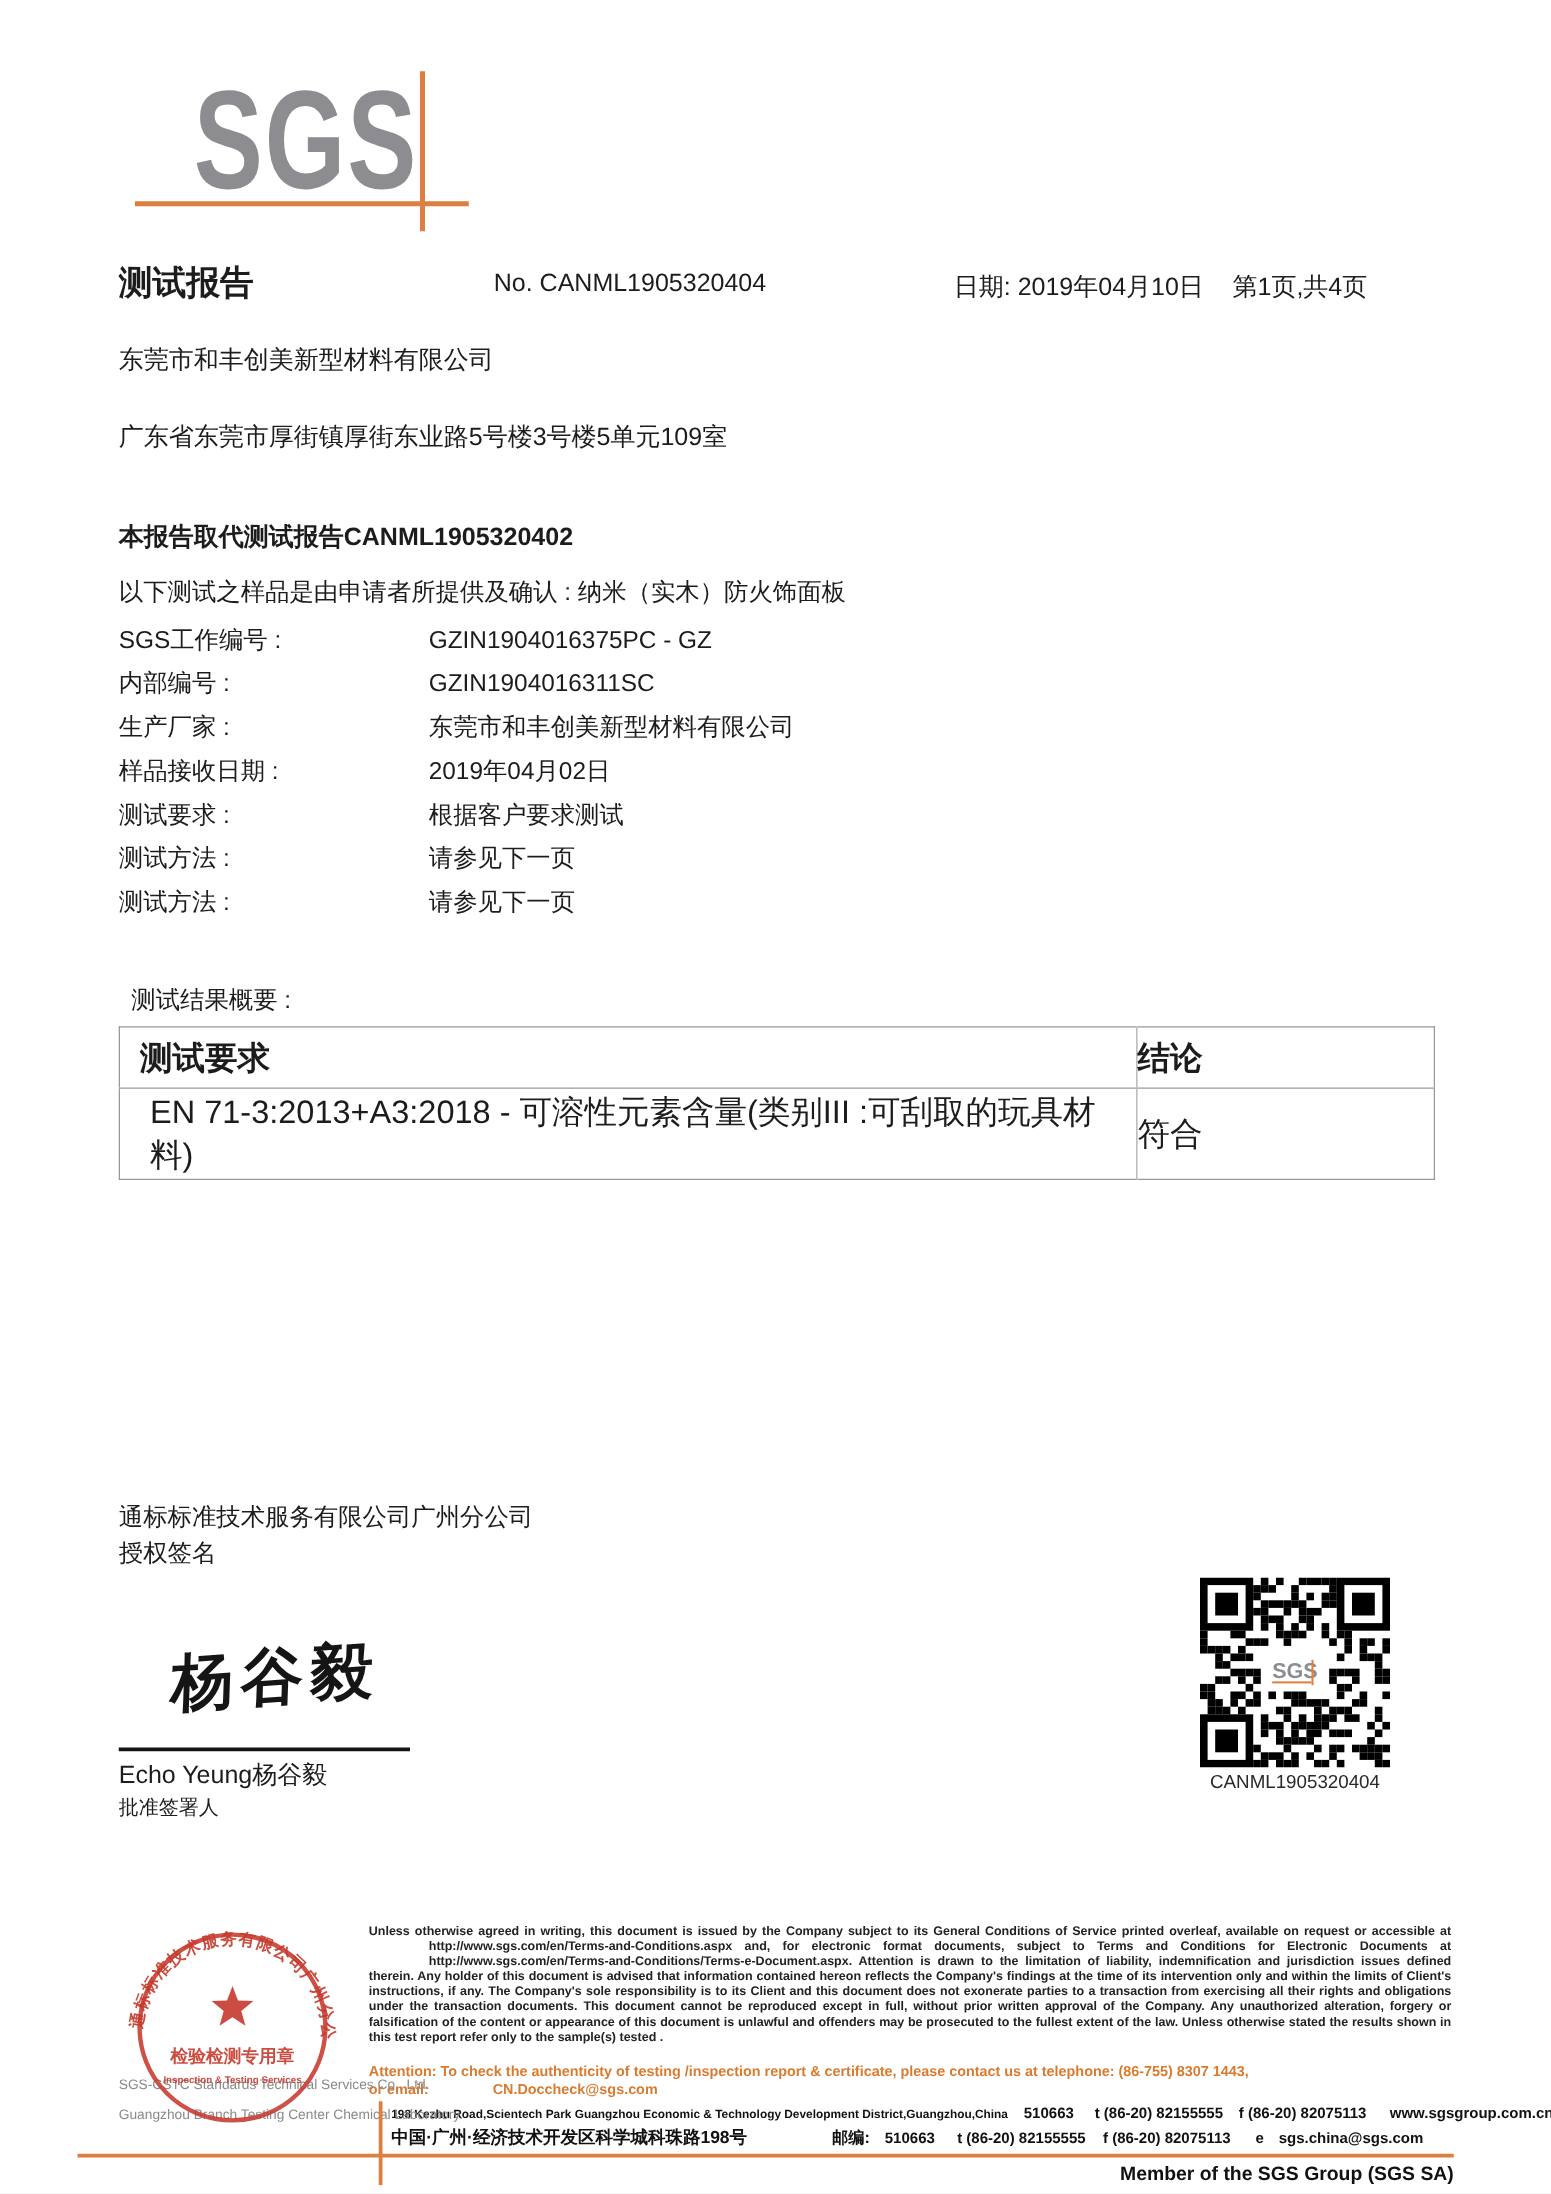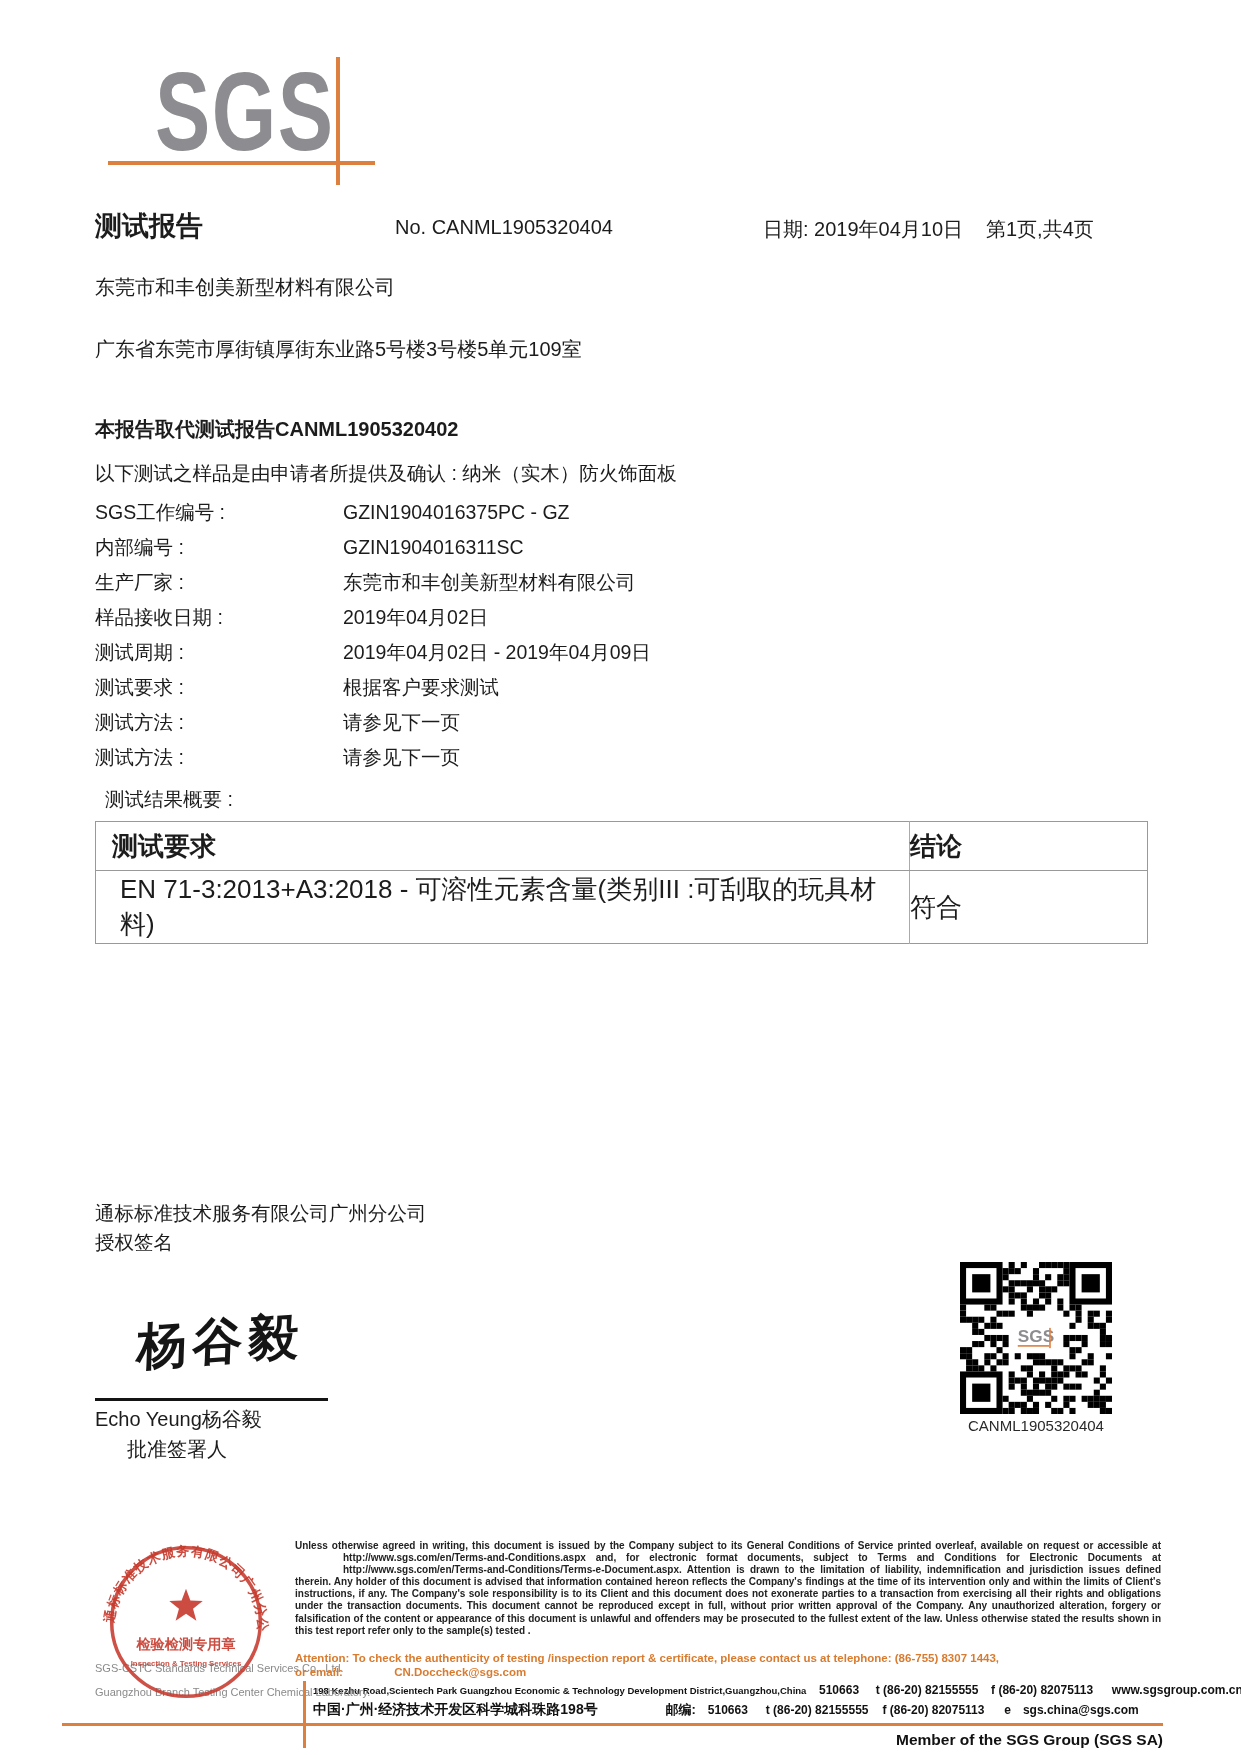--- a/index.html
+++ b/index.html
@@ -38,21 +38,21 @@
   .summary-table .col-conclusion{border-left:1px solid #aaa;width:236px;text-align:left;padding-left:0;}
   
   .sig-company{left:95px;top:1200px;font-size:19.5px;}
   .sig-auth{left:95px;top:1229px;font-size:19.5px;}
   .sig-handwritten{
     left:138px;top:1314px;font-size:50px;font-weight:600;color:#151515;
     transform:rotate(-4deg) skewX(-6deg);transform-origin:left top;letter-spacing:6px;
   }
   .sig-line{left:95px;top:1398px;width:233px;height:3px;background:#141414;}
   .sig-name{left:95px;top:1406px;font-size:20px;}
-  .sig-role{left:95px;top:1436px;font-size:20px;margin-left:32px;}
+  .sig-role{left:95px;top:1436px;font-size:16px;}
   
   .qr-box{left:960px;top:1262px;width:152px;height:152px;}
   .qr-caption{left:950px;top:1417px;width:172px;text-align:center;font-size:15px;color:#2a2a2a;}
   
   .seal-svg{left:98px;top:1534px;width:176px;height:176px;z-index:2;}
   .seal-bg-line1{left:95px;top:1662px;font-size:11px;color:#8a8a8a;z-index:1;white-space:nowrap;}
   .seal-bg-line2{left:95px;top:1686px;font-size:11px;color:#8a8a8a;z-index:1;white-space:nowrap;}
   
   .legal{
     left:295px;top:1540px;width:866px;font-size:10px;line-height:12.1px;
@@ -97,24 +97,20 @@
       <span class="field-label">内部编号 :</span>
       <span class="field-value">GZIN1904016311SC</span>
     </div>
     <div class="field-row">
       <span class="field-label">生产厂家 :</span>
       <span class="field-value">东莞市和丰创美新型材料有限公司</span>
     </div>
     <div class="field-row">
       <span class="field-label">样品接收日期 :</span>
       <span class="field-value">2019年04月02日</span>
-    </div>
-    <div class="field-row">
-      <span class="field-label">测试周期 :</span>
-      <span class="field-value">2019年04月02日 - 2019年04月09日</span>
     </div>
     <div class="field-row">
       <span class="field-label">测试要求 :</span>
       <span class="field-value">根据客户要求测试</span>
     </div>
     <div class="field-row">
       <span class="field-label">测试方法 :</span>
       <span class="field-value">请参见下一页</span>
     </div>
     <div class="field-row">

